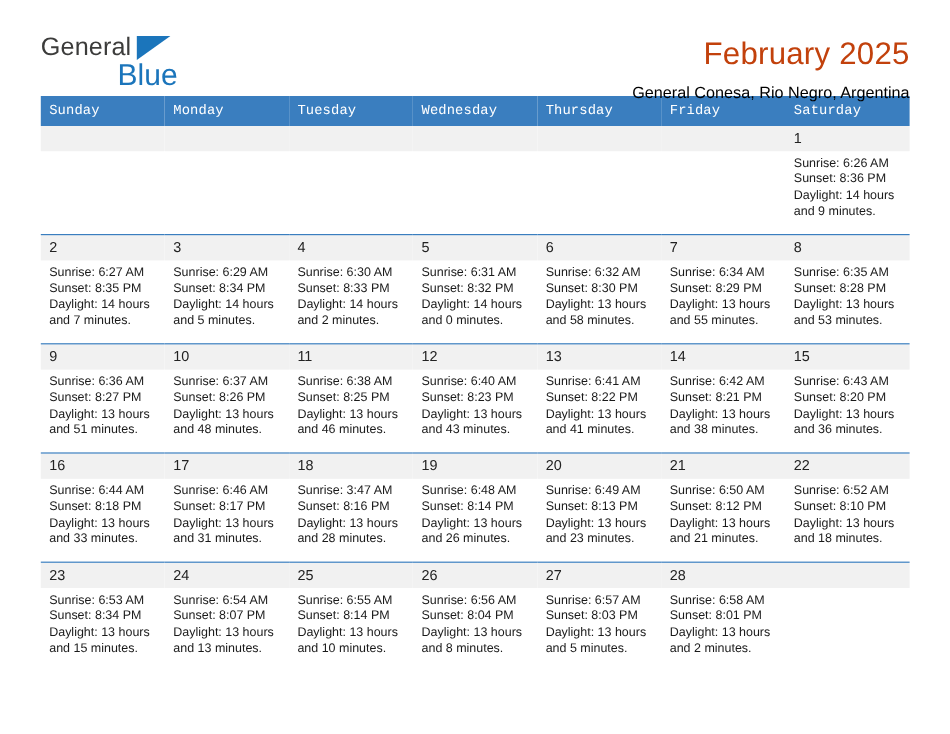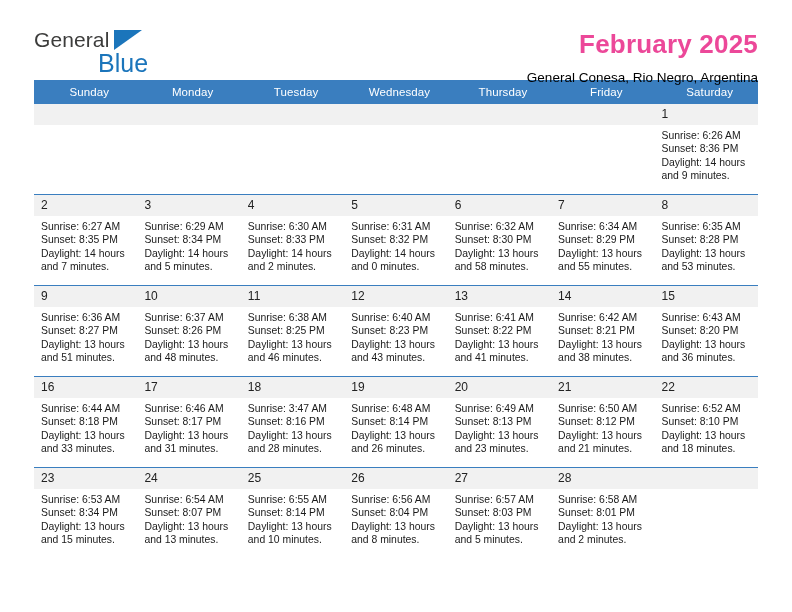--- a/index.html
+++ b/index.html
@@ -51,22 +51,22 @@
     display: block;
     font-size: 25px;
     color: #1b75bb;
     line-height: 22px;
     margin-left: 64px;
     margin-top: 0px;
   }
   .titles { text-align: right; }
   .month-title {
     font-size: 26px;
-    font-weight: bold;
-    color: #ec4899;
+    font-weight: normal;
+    color: #c2410c;
     line-height: 32px;
     letter-spacing: 0.2px;
   }
   .location {
     font-size: 13.5px;
     color: #000;
     line-height: 22px;
     margin-top: 7px;
   }
 
@@ -74,23 +74,24 @@
   .calendar {
     width: 724px;
     border-collapse: collapse;
     table-layout: fixed;
   }
   .cal-head th {
     background: #3a7ebf;
     color: #ffffff;
     font-size: 11.5px;
     font-weight: normal;
-    text-align: center;
+    text-align: left;
     padding: 6px 0 6px 7px;
     letter-spacing: 0.1px;
+    font-family: Liberation Mono, monospace;
   }
   .week-row td {
     vertical-align: top;
     padding: 0;
     border-top: 1.4px solid #3a7ebf;
     background: #ffffff;
     height: 90px;
   }
   .week-row.first td { border-top: none; }
   .cell-inner {

